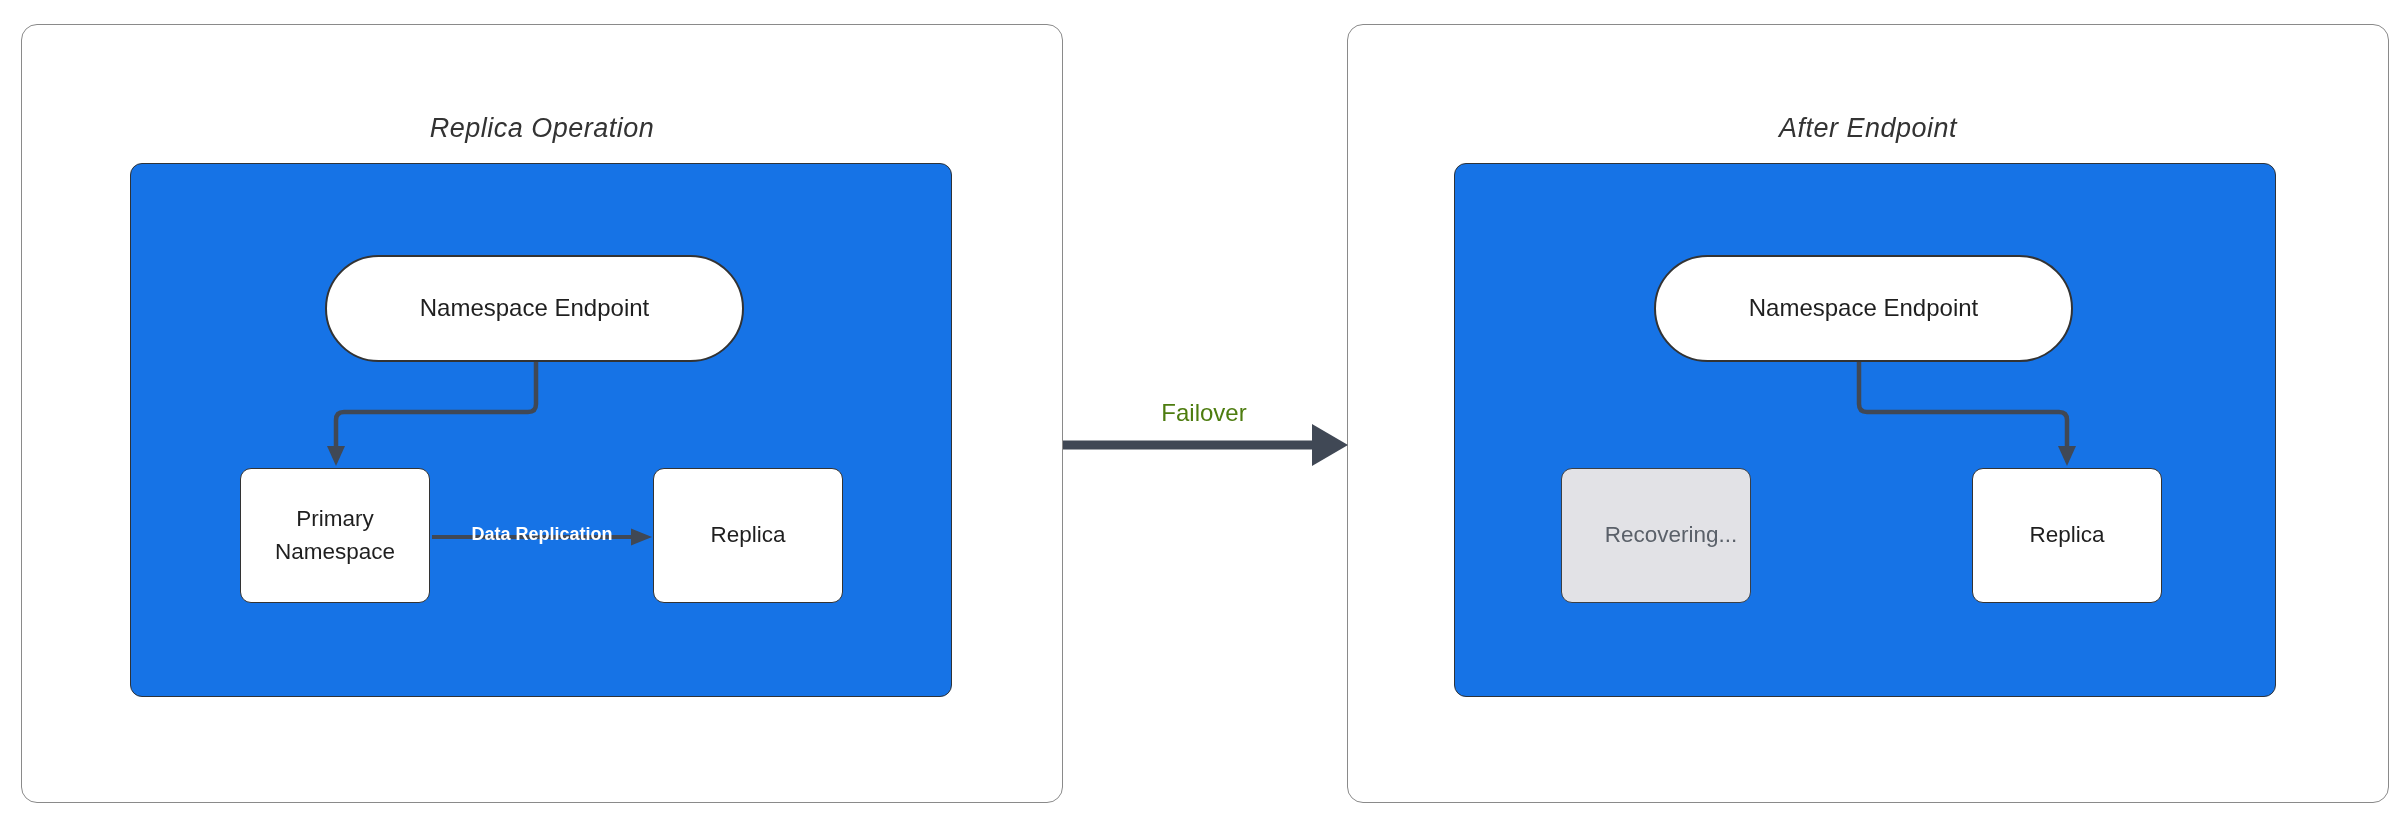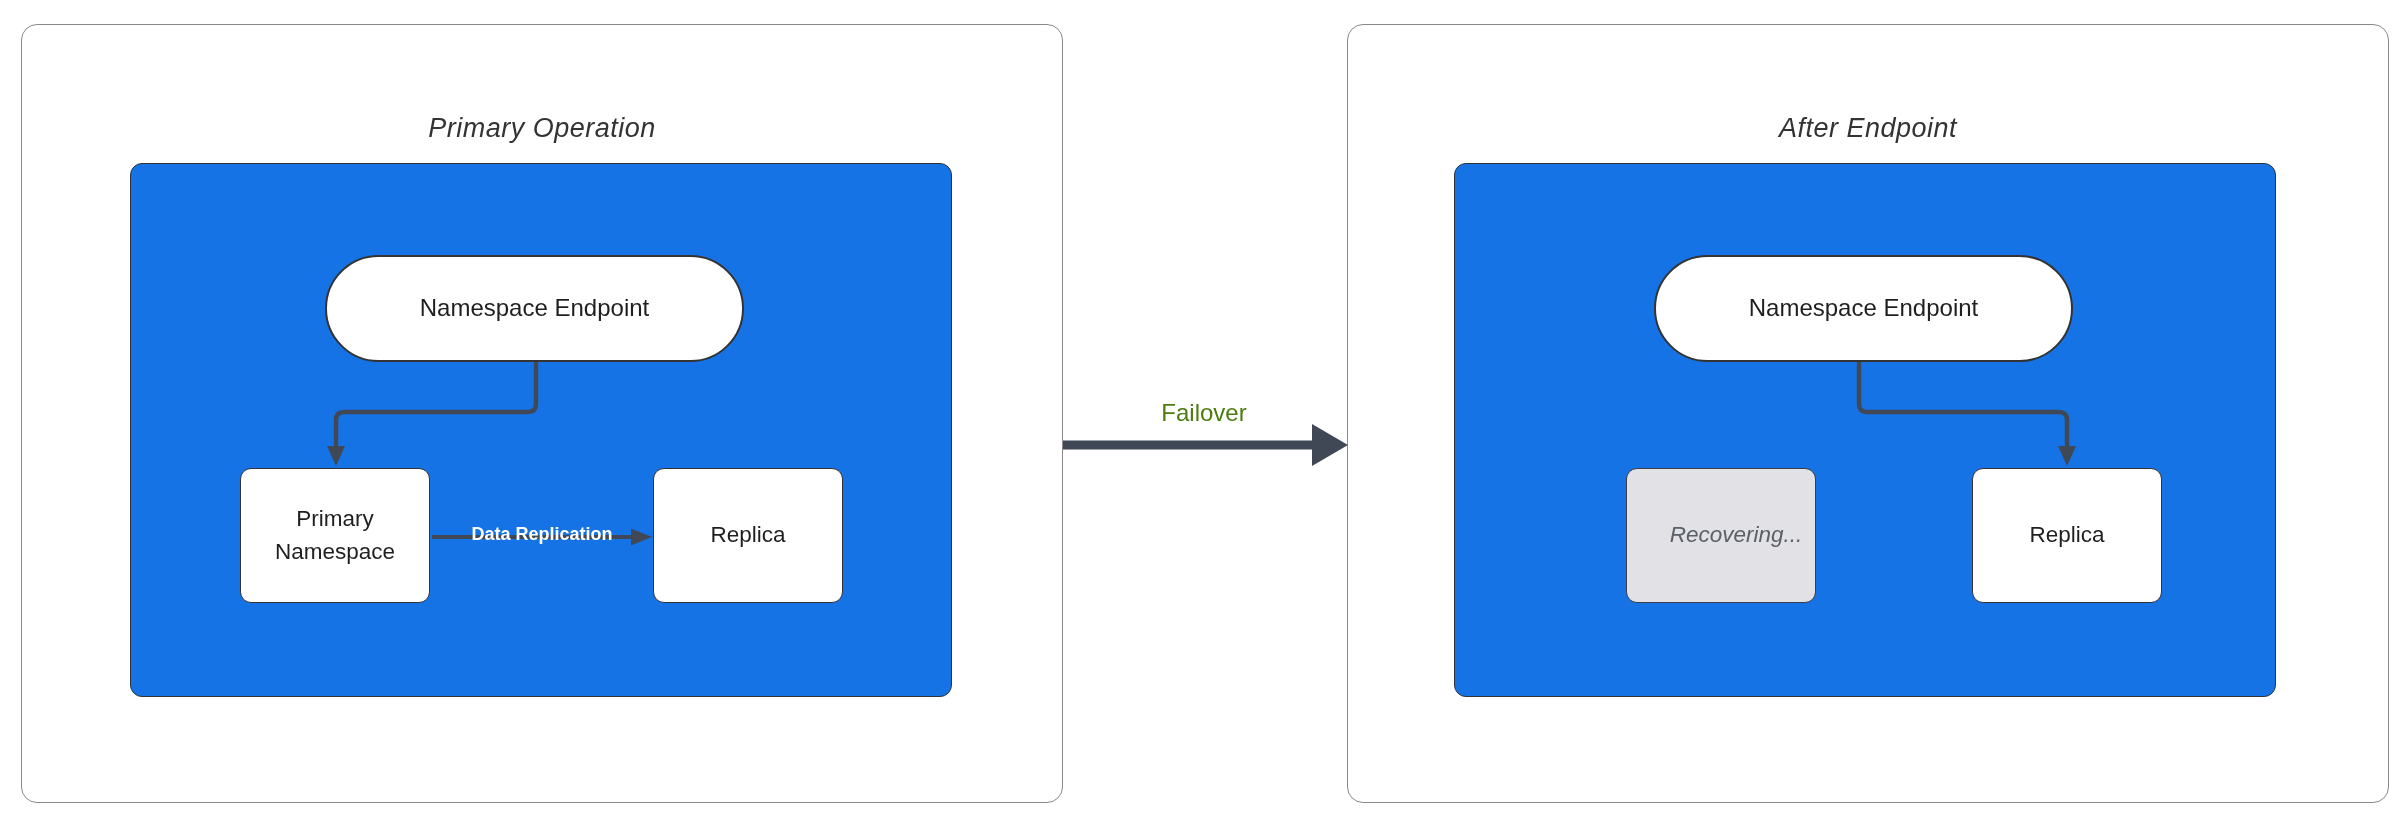--- a/index.html
+++ b/index.html
@@ -88,25 +88,24 @@
   .rect-node{
     top:468px;
     width:190px;
     height:135px;
     border-radius:11px;
     padding:0 14px;
   }
   .rect-node.primary{left:240px;}
   .rect-node.replica-left{left:653px;}
   .rect-node.recovering{
-    left:1626px;
+    left:1561px;
     background:var(--recFill);
     border-color:#3A3F45;
     color:var(--recText);
-    font-style:italic;
     padding-left:44px;
   }
   .rect-node.replica-right{left:1972px;}
   .edge-label{
     position:absolute;
     text-align:center;
   }
   .edge-label.replication{
     left:428px;
     top:524px;
@@ -122,21 +121,21 @@
     font-size:24px;
     color:#4d7c0f;
   }
 </style>
 </head>
 <body>
 
 <div class="canvas">
 
   <div class="panel left">
-    <div class="panel-title">Primary Operation</div>
+    <div class="panel-title">Replica Operation</div>
   </div>
 
   <div class="panel right">
     <div class="panel-title">After Endpoint</div>
   </div>
 
   <div class="container-box left"></div>
   <div class="container-box right"></div>
 
   <svg class="edges-svg" viewBox="0 0 2407 828" xmlns="http://www.w3.org/2000/svg">

